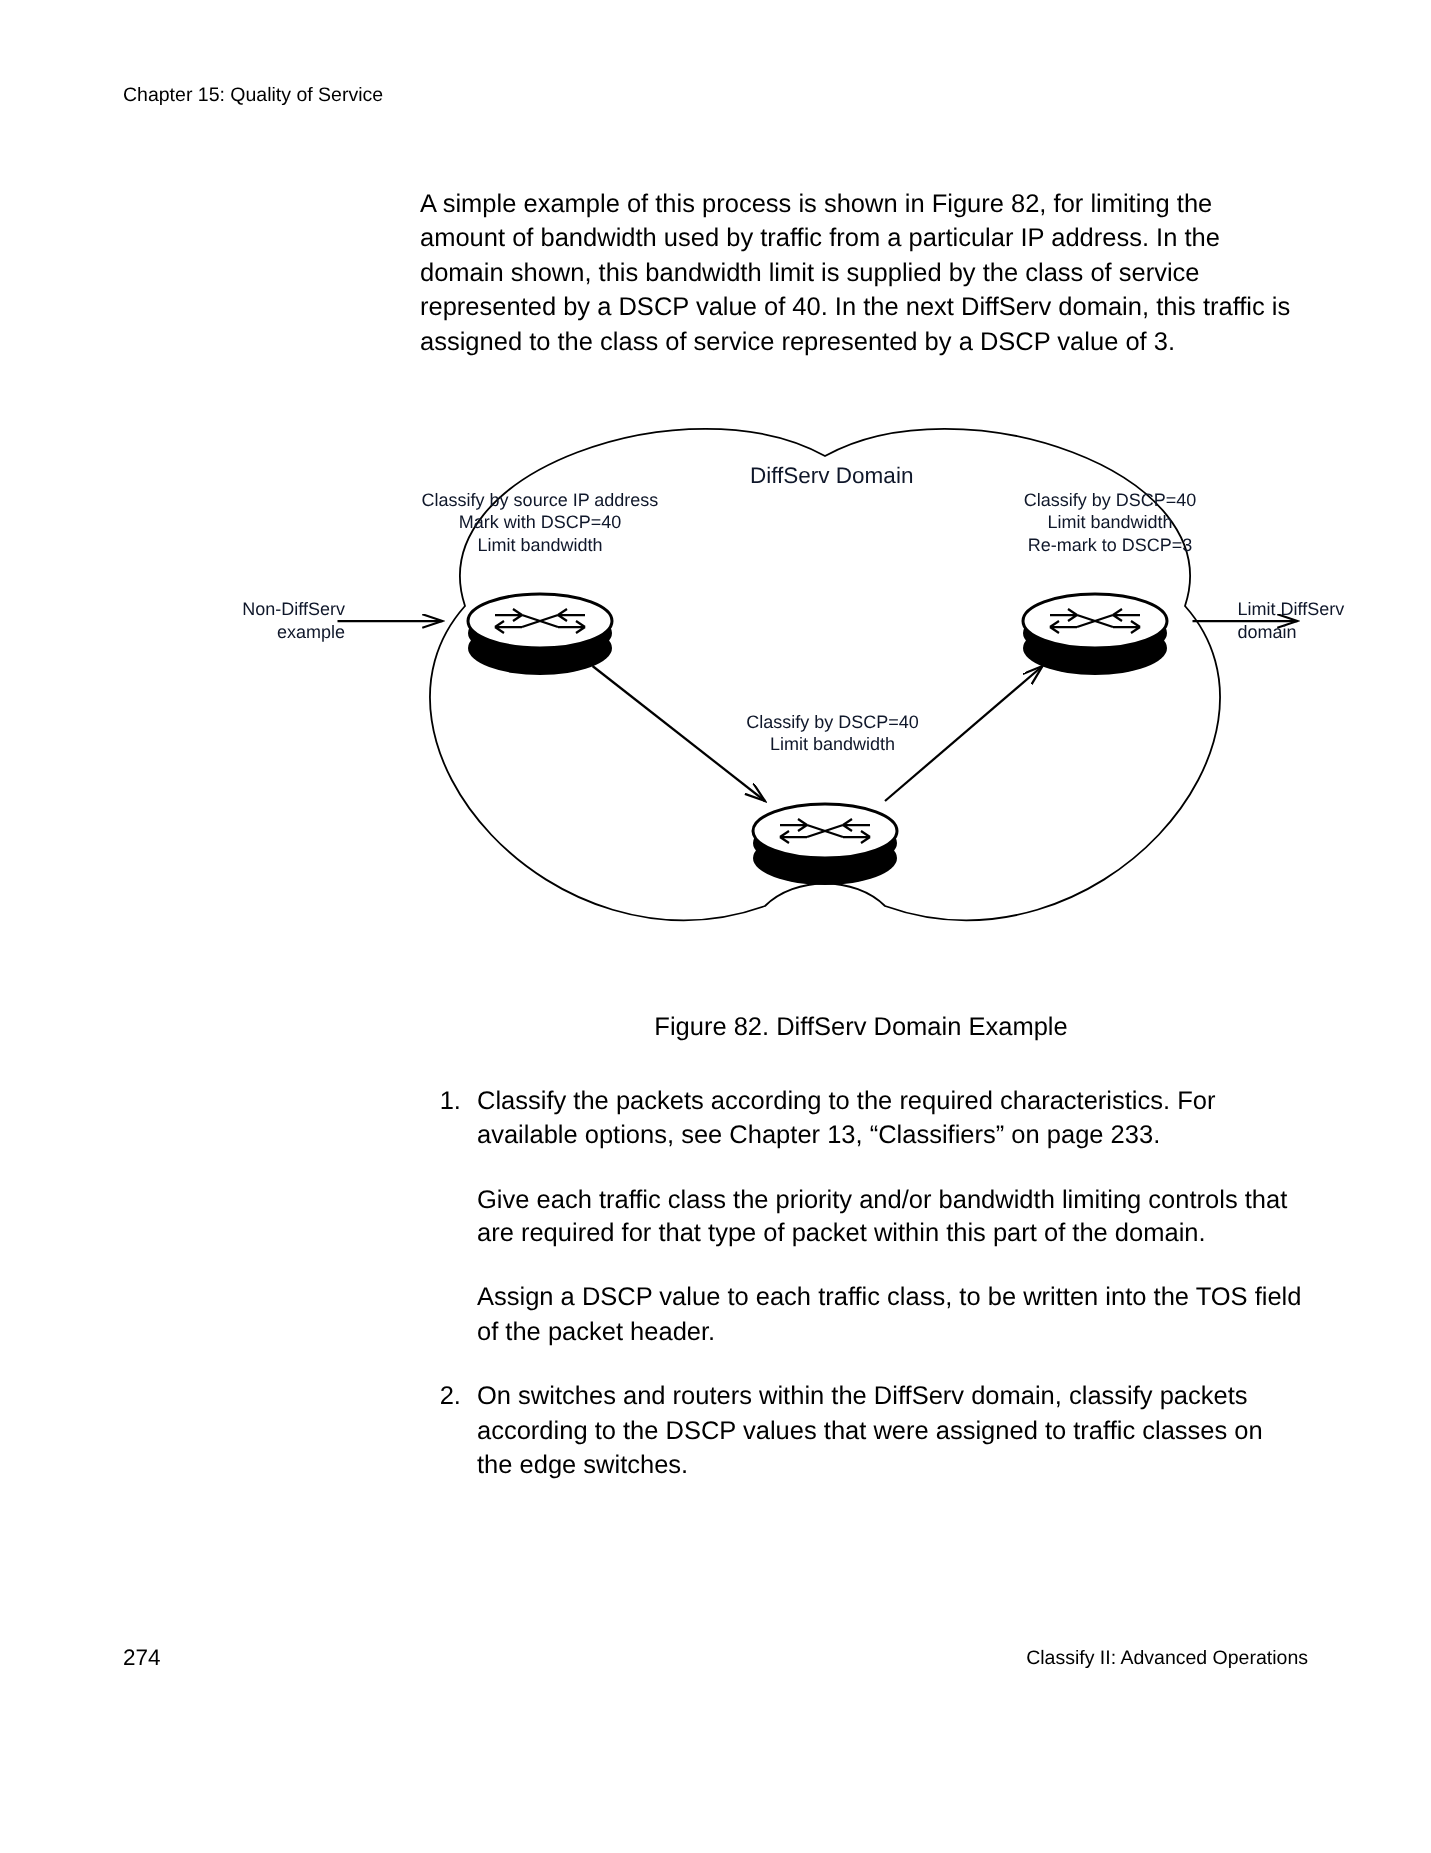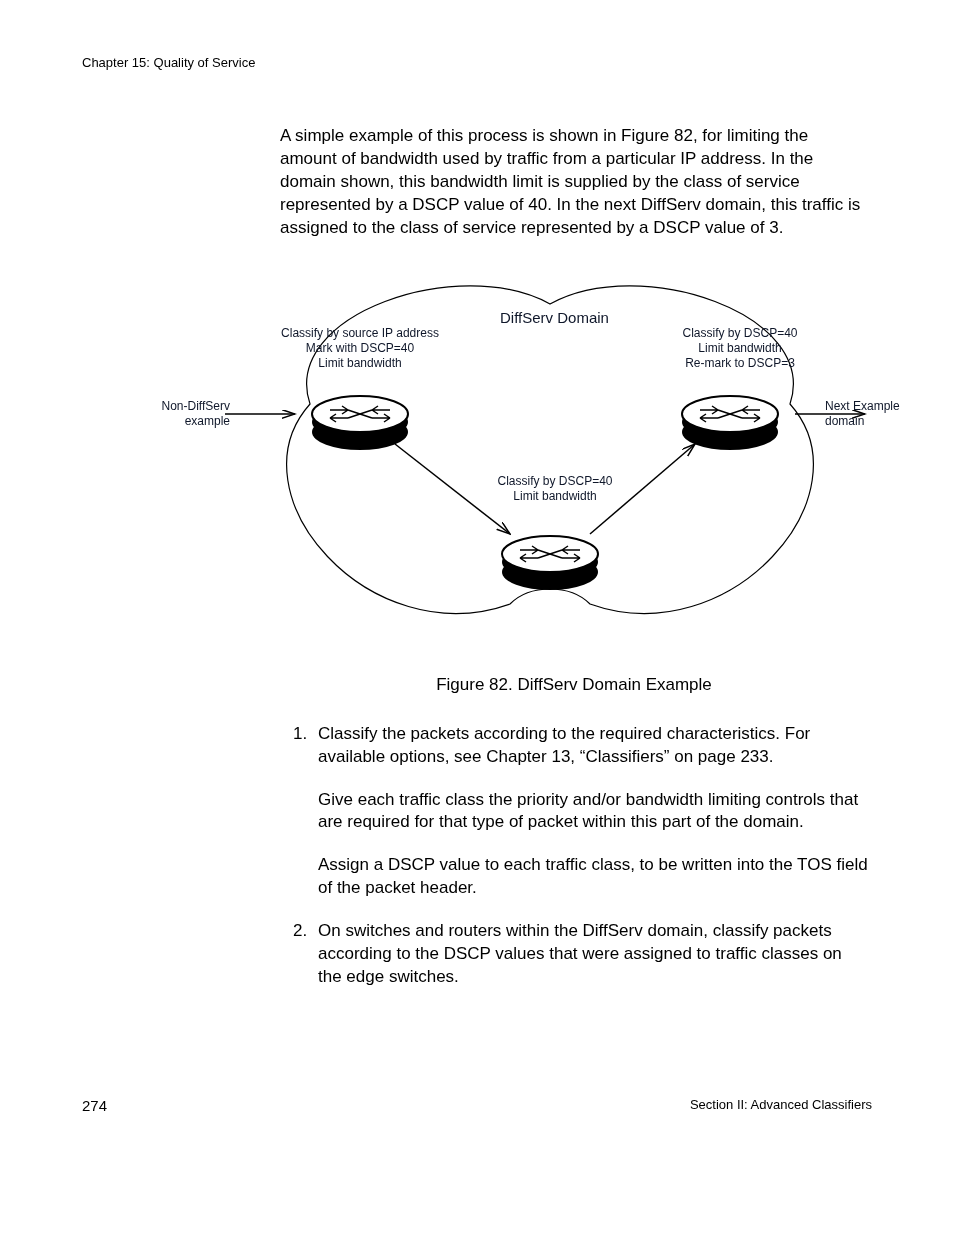--- a/index.html
+++ b/index.html
@@ -126,21 +126,21 @@
       </svg>
 
       <div class="fig-label" style="left:330px; top:45px; font-size:15px;">DiffServ Domain</div>
 
       <div class="fig-label multi" style="left:-10px; top:135px; width:70px; text-align:right;">
         <span>Non-DiffServ</span><br>
         <span>example</span>
       </div>
 
       <div class="fig-label multi" style="left:655px; top:135px; width:80px; text-align:left;">
-        <span>Next Example</span><br>
+        <span>Limit DiffServ</span><br>
         <span>domain</span>
       </div>
 
       <div class="fig-label multi" style="left:100px; top:62px; width:180px;">
         <span>Classify by source IP address</span><br>
         <span>Mark with DSCP=40</span><br>
         <span>Limit bandwidth</span>
       </div>
 
       <div class="fig-label multi" style="left:490px; top:62px; width:160px;">
@@ -165,15 +165,15 @@
         <p>Assign a DSCP value to each traffic class, to be written into the TOS field of the packet header.</p>
       </li>
       <li>
         <p>On switches and routers within the DiffServ domain, classify packets according to the DSCP values that were assigned to traffic classes on the edge switches.</p>
       </li>
     </ol>
   </div>
 
   <div class="footer">
     <span class="pg">274</span>
-    <span class="sec">Section II: Advanced Classifiers</span>
+    <span class="sec">Classify II: Advanced Operations</span>
   </div>
 </div>
 
 </body></html>

